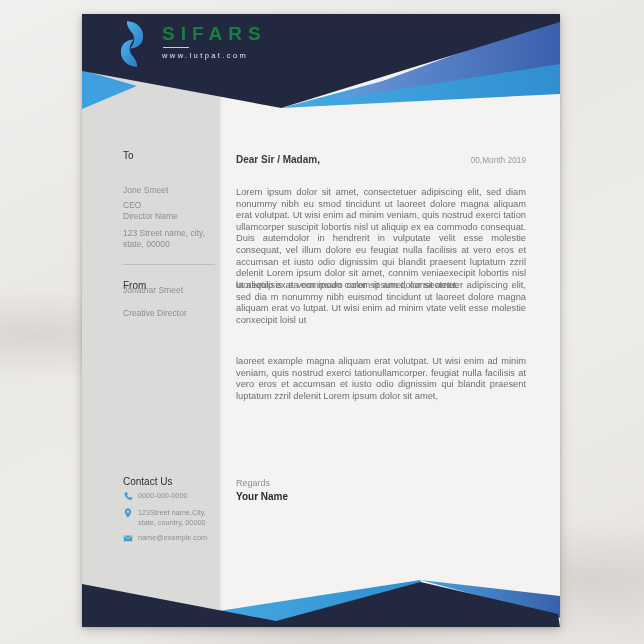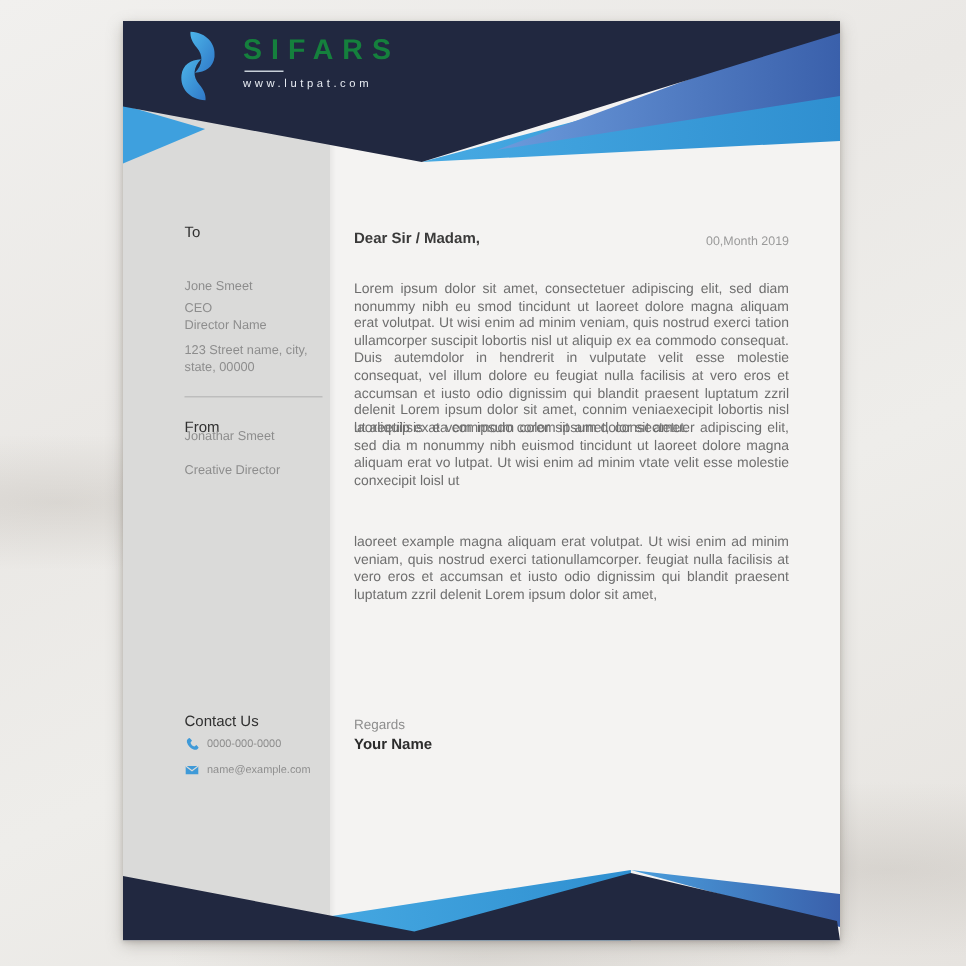--- a/index.html
+++ b/index.html
@@ -104,20 +104,29 @@
   <div class="sb sb-head" style="top:462px;">Contact Us</div>
   <div class="sb" style="top:477px;width:100px;">
     <div class="contact-row">
       <svg class="contact-ic" viewBox="0 0 10 11">
         <path d="M3.4,1 L5,2.7 L4,4.1 C4.4,5.4 5.3,6.3 6.6,6.7 L8,5.7 L9.4,7.3 C8.8,8.8 7.5,9.3 6,8.6 C3.7,7.6 2.2,5.9 1.6,3.8 C1.3,2.5 2.2,1.1 3.4,1 Z" fill="#3f9ad8"></path>
       </svg>
       <div class="contact-txt">0000-000-0000</div>
     </div>
     <div class="contact-row">
       <svg class="contact-ic" viewBox="0 0 10 11">
+        <path fill-rule="evenodd" d="M5,0.6 C6.9,0.6 8.2,2 8.2,3.8 C8.2,5.8 5,9.8 5,9.8 C5,9.8 1.8,5.8 1.8,3.8 C1.8,2 3.1,0.6 5,0.6 Z M5,5 A1.3,1.3 0 1,0 5,2.4 A1.3,1.3 0 0,0 5,5 Z" fill="#3f9ad8"></path>
+      </svg>
+      <div class="contact-txt">
+        <div>123Street name,City,</div>
+        <div>state, country, 00000</div>
+      </div>
+    </div>
+    <div class="contact-row">
+      <svg class="contact-ic" viewBox="0 0 10 11">
         <path d="M0.8,2.6 H9.2 V8.2 H0.8 Z" fill="#3f9ad8"></path>
         <path d="M0.8,2.6 L5,5.8 L9.2,2.6" fill="none" stroke="#dadad9" stroke-width="0.8"></path>
       </svg>
       <div class="contact-txt">name@example.com</div>
     </div>
   </div>
 
   <div class="salutation-row">
     <span class="salutation">Dear Sir / Madam,</span>
     <span class="date">00,Month 2019</span>

